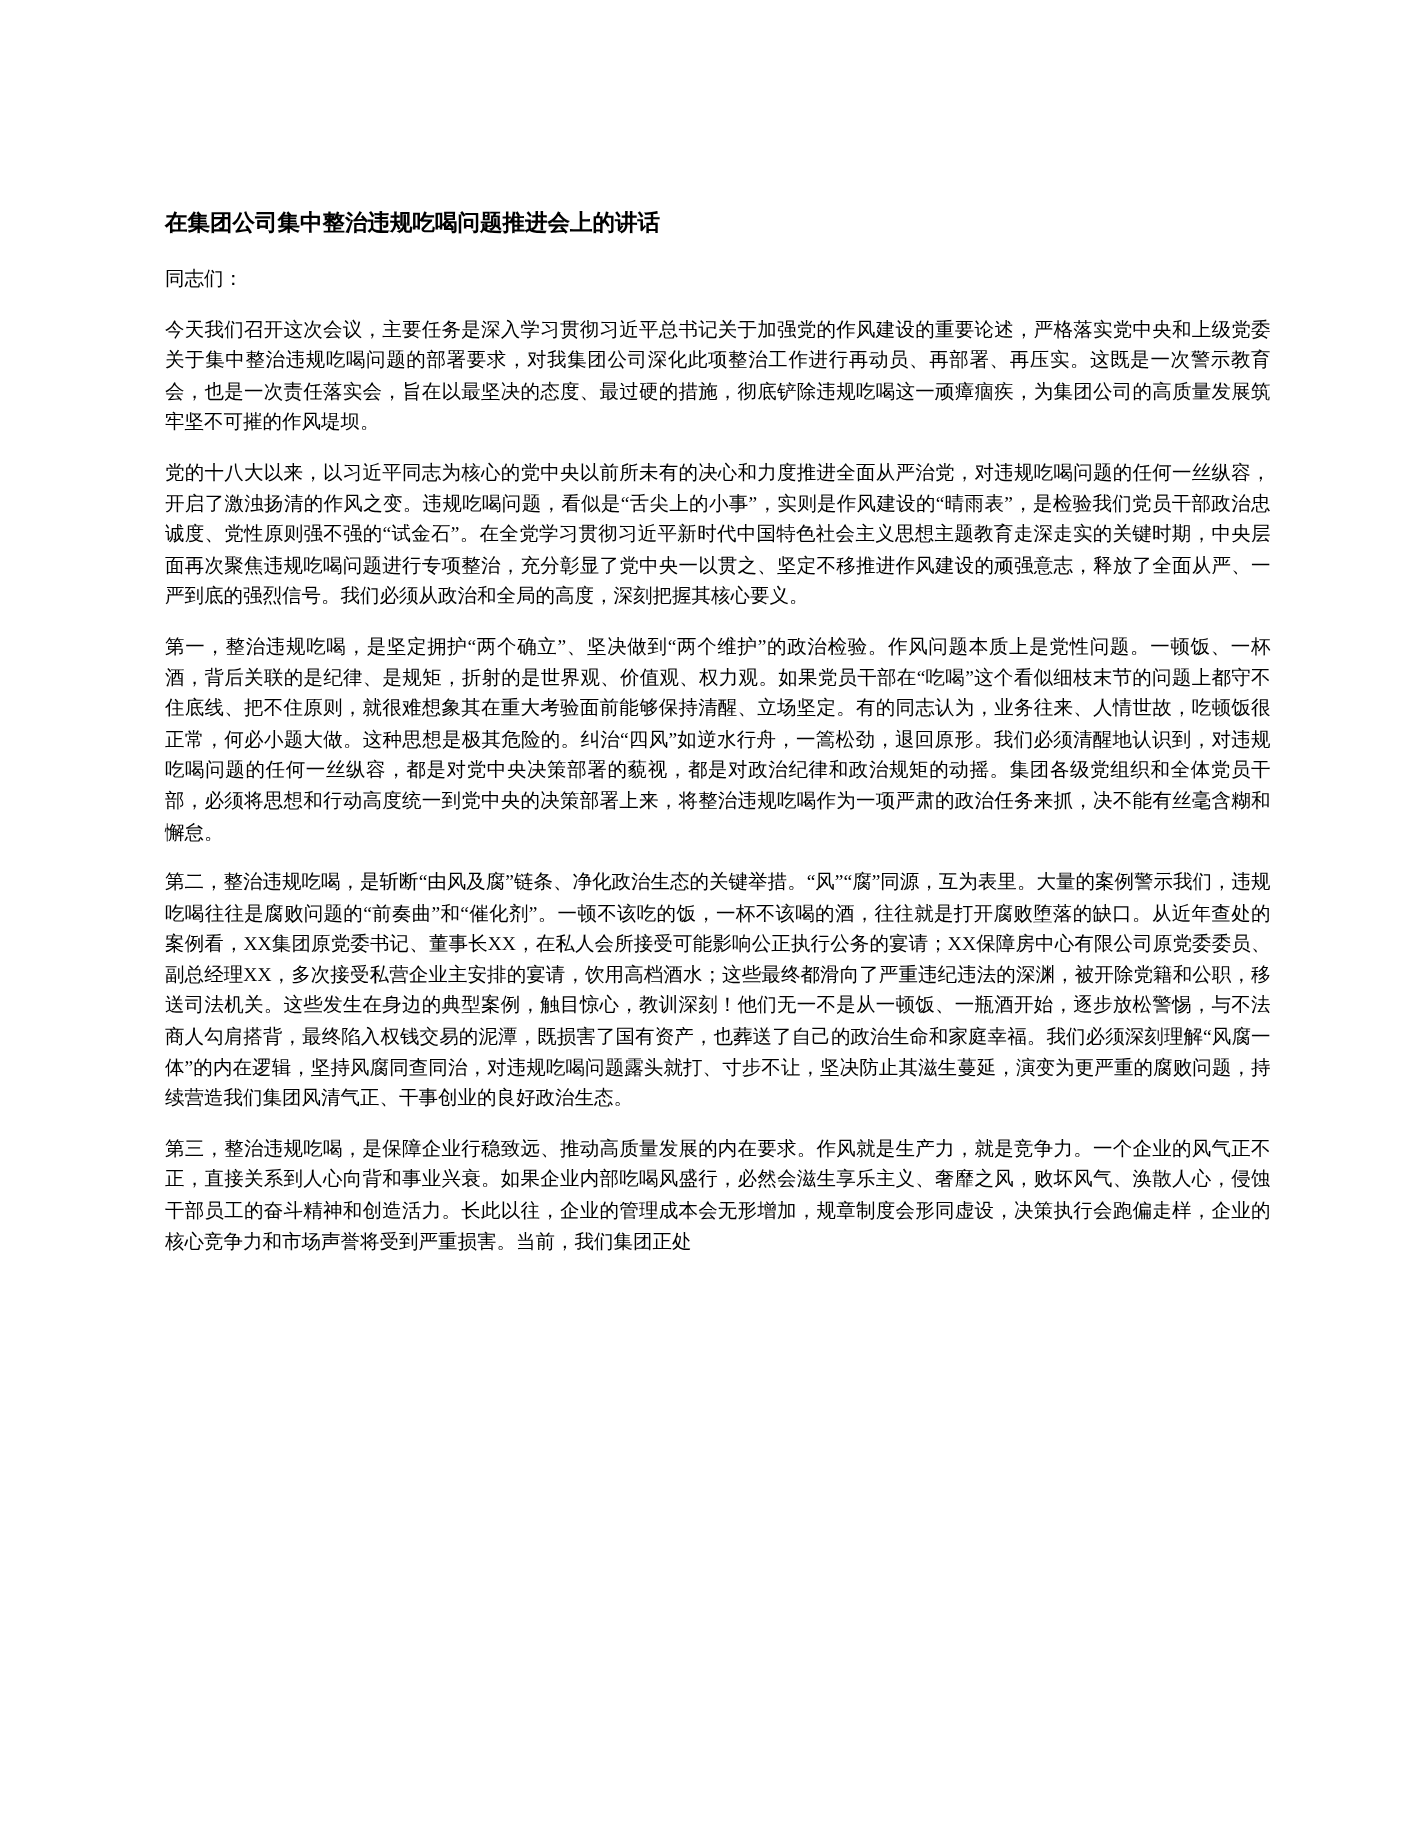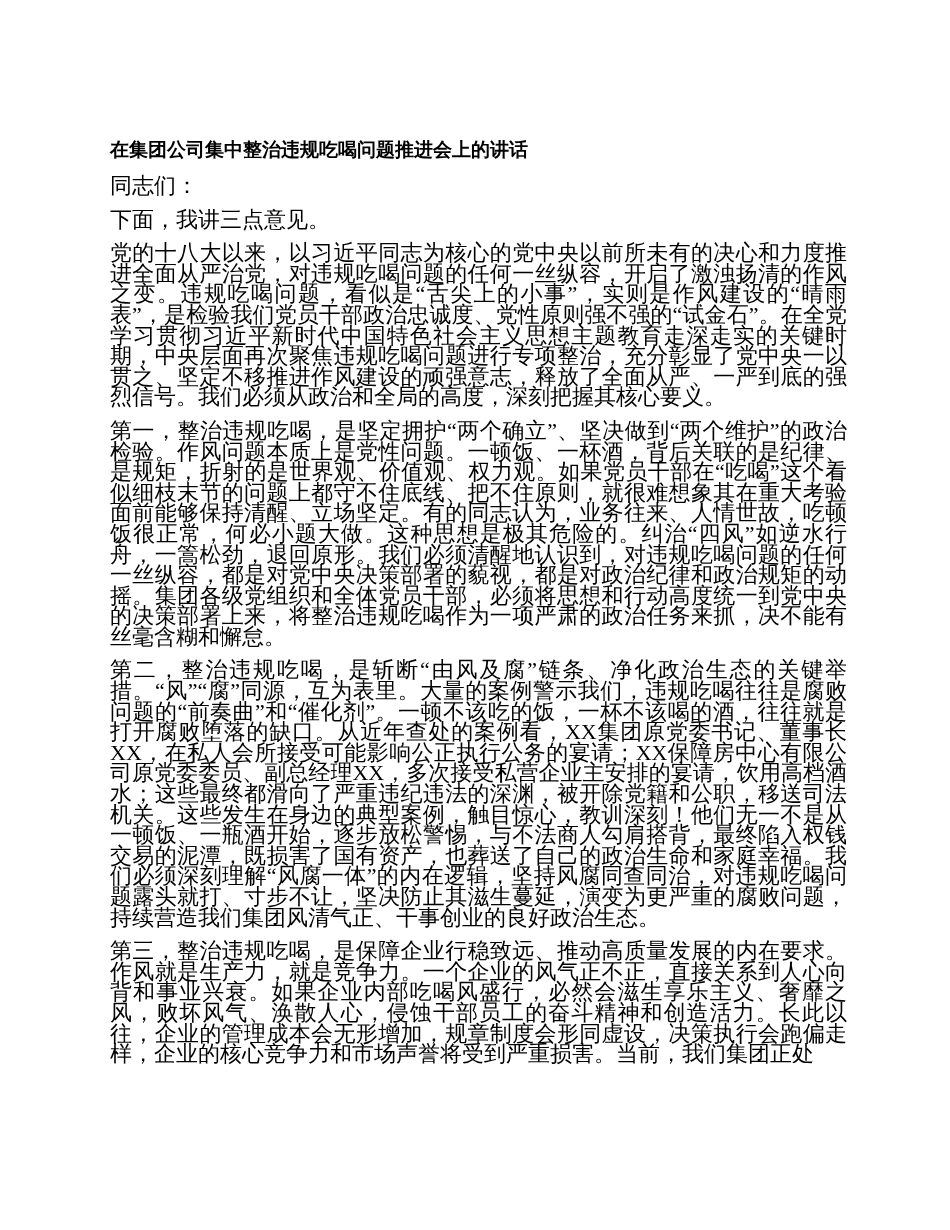--- a/index.html
+++ b/index.html
@@ -13,45 +13,45 @@
     overflow: hidden;
     position: relative;
   }
   .document {
     position: absolute;
     left: 110px;
     top: 138px;
     width: 737px;
   }
   .doc-title {
-    font-size: 19px;
+    font-size: 15px;
     font-weight: 700;
     line-height: 23px;
     margin: 0 0 15px 0;
     text-align: left;
   }
   .para {
-    font-size: 22px;
+    font-size: 13px;
     line-height: 20.6px;
     margin: 0 0 13px 0;
     text-align: justify;
     text-justify: inter-ideograph;
   }
   .para:last-child { margin-bottom: 0; }
 </style>
 </head>
 <body>
 
 <div class="document">
   <h1 class="doc-title">在集团公司集中整治违规吃喝问题推进会上的讲话</h1>
 
   <p class="para">同志们：</p>
 
+  <p class="para">今天我们召开这次会议，主要任务是深入学习贯彻习近平总书记关于加强党的作风建设的重要论述，严格落实党中央和上级党委关于集中整治违规吃喝问题的部署要求，对我集团公司深化此项整治工作进行再动员、再部署、再压实。这既是一次警示教育会，也是一次责任落实会，旨在以最坚决的态度、最过硬的措施，彻底铲除违规吃喝这一顽瘴痼疾，为集团公司的高质量发展筑牢坚不可摧的作风堤坝。</p>
 
-  <p class="para">下面，我讲三点意见。</p>
 
 
   <p class="para">党的十八大以来，以习近平同志为核心的党中央以前所未有的决心和力度推进全面从严治党，对违规吃喝问题的任何一丝纵容，开启了激浊扬清的作风之变。违规吃喝问题，看似是“舌尖上的小事”，实则是作风建设的“晴雨表”，是检验我们党员干部政治忠诚度、党性原则强不强的“试金石”。在全党学习贯彻习近平新时代中国特色社会主义思想主题教育走深走实的关键时期，中央层面再次聚焦违规吃喝问题进行专项整治，充分彰显了党中央一以贯之、坚定不移推进作风建设的顽强意志，释放了全面从严、一严到底的强烈信号。我们必须从政治和全局的高度，深刻把握其核心要义。</p>
 
   <p class="para">第一，整治违规吃喝，是坚定拥护“两个确立”、坚决做到“两个维护”的政治检验。作风问题本质上是党性问题。一顿饭、一杯酒，背后关联的是纪律、是规矩，折射的是世界观、价值观、权力观。如果党员干部在“吃喝”这个看似细枝末节的问题上都守不住底线、把不住原则，就很难想象其在重大考验面前能够保持清醒、立场坚定。有的同志认为，业务往来、人情世故，吃顿饭很正常，何必小题大做。这种思想是极其危险的。纠治“四风”如逆水行舟，一篙松劲，退回原形。我们必须清醒地认识到，对违规吃喝问题的任何一丝纵容，都是对党中央决策部署的藐视，都是对政治纪律和政治规矩的动摇。集团各级党组织和全体党员干部，必须将思想和行动高度统一到党中央的决策部署上来，将整治违规吃喝作为一项严肃的政治任务来抓，决不能有丝毫含糊和懈怠。</p>
 
   <p class="para">第二，整治违规吃喝，是斩断“由风及腐”链条、净化政治生态的关键举措。“风”“腐”同源，互为表里。大量的案例警示我们，违规吃喝往往是腐败问题的“前奏曲”和“催化剂”。一顿不该吃的饭，一杯不该喝的酒，往往就是打开腐败堕落的缺口。从近年查处的案例看，XX集团原党委书记、董事长XX，在私人会所接受可能影响公正执行公务的宴请；XX保障房中心有限公司原党委委员、副总经理XX，多次接受私营企业主安排的宴请，饮用高档酒水；这些最终都滑向了严重违纪违法的深渊，被开除党籍和公职，移送司法机关。这些发生在身边的典型案例，触目惊心，教训深刻！他们无一不是从一顿饭、一瓶酒开始，逐步放松警惕，与不法商人勾肩搭背，最终陷入权钱交易的泥潭，既损害了国有资产，也葬送了自己的政治生命和家庭幸福。我们必须深刻理解“风腐一体”的内在逻辑，坚持风腐同查同治，对违规吃喝问题露头就打、寸步不让，坚决防止其滋生蔓延，演变为更严重的腐败问题，持续营造我们集团风清气正、干事创业的良好政治生态。</p>
 
   <p class="para">第三，整治违规吃喝，是保障企业行稳致远、推动高质量发展的内在要求。作风就是生产力，就是竞争力。一个企业的风气正不正，直接关系到人心向背和事业兴衰。如果企业内部吃喝风盛行，必然会滋生享乐主义、奢靡之风，败坏风气、涣散人心，侵蚀干部员工的奋斗精神和创造活力。长此以往，企业的管理成本会无形增加，规章制度会形同虚设，决策执行会跑偏走样，企业的核心竞争力和市场声誉将受到严重损害。当前，我们集团正处</p>
 </div>

